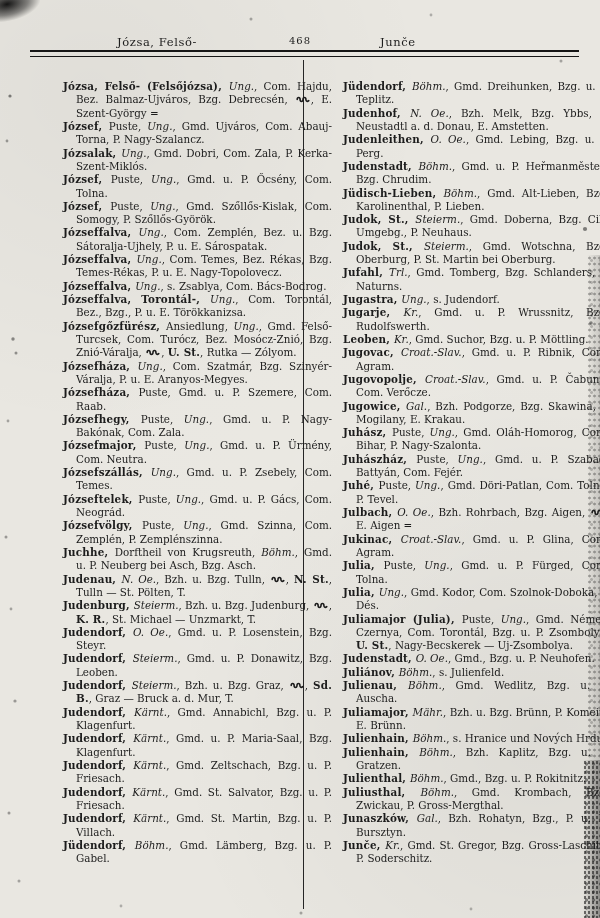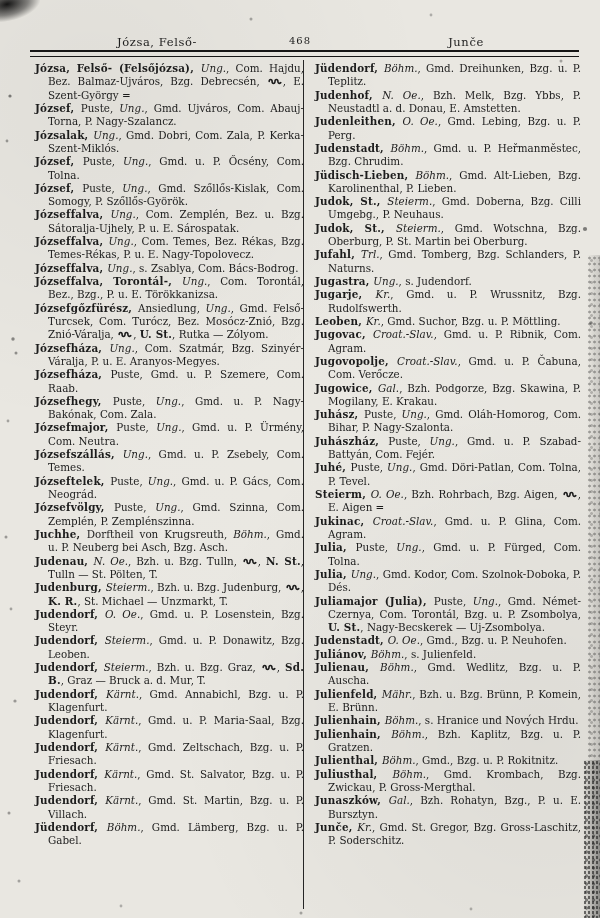--- a/index.html
+++ b/index.html
@@ -5,26 +5,26 @@
   html,body{margin:0;padding:0;}
   body{width:600px;height:918px;background:#d8d6d1;font-family:"DejaVu Serif","Liberation Serif",serif;}
   .page{position:relative;width:600px;height:918px;background:#e9e7e1;overflow:hidden;
         background-image:
           radial-gradient(circle at 15% 10%, rgba(0,0,0,0.04), transparent 35%),
           radial-gradient(circle at 90% 80%, rgba(0,0,0,0.05), transparent 40%),
           radial-gradient(circle at 50% 50%, rgba(255,255,255,0.05), transparent 60%);}
   .running-head{position:absolute;top:35px;color:#1d1d1d;font-size:11.5px;letter-spacing:.6px;}
   .head-left{left:52px;width:210px;text-align:center;}
   .head-center{left:0;width:600px;text-align:center;font-size:10px;letter-spacing:1px;}
-  .head-right{left:380px;width:172px;text-align:center;}
+  .head-right{left:380px;width:172px;}
   .header-rule{position:absolute;left:30px;width:549px;top:50px;height:4px;
                border-top:2px solid #161616;border-bottom:1px solid #161616;}
   .divider{position:absolute;left:303px;top:60px;height:849px;width:1.3px;background:#252525;}
-  .col{position:absolute;top:62px;font-size:10.35px;line-height:13.32px;text-align:justify;
-       color:#1c1c1c;}
+  .col{position:absolute;top:80px;font-size:10.35px;line-height:13.32px;text-align:justify;
+       color:#1c1c1c;margin-left:28px;}
   .col0{left:35px;width:269px;}
   .col1{left:315px;width:266px;}
   .entry{margin:0;text-indent:-13px;padding-left:13px;}
   .b{font-weight:bold;letter-spacing:.2px;}
   .i{font-style:italic;}
   .ph-svg{display:inline-block;vertical-align:-1px;margin:0 1px;}
   
   .corner-blotch{position:absolute;left:-7px;top:-9px;width:48px;height:28px;
      background:radial-gradient(ellipse at 30% 40%, rgba(10,10,10,.95) 0%, rgba(10,10,10,.45) 45%, transparent 72%);
      transform:rotate(-12deg);}
@@ -118,31 +118,31 @@
       <p class="entry"><span class="b">Jufahl, </span><span class="i">Trl.</span><span class="n">, Gmd. Tomberg, Bzg. Schlanders, P. Naturns.</span></p>
       <p class="entry"><span class="b">Jugastra, </span><span class="i">Ung.</span><span class="n">, s. Judendorf.</span></p>
       <p class="entry"><span class="b">Jugarje, </span><span class="i">Kr.</span><span class="n">, Gmd. u. P. Wrussnitz, Bzg. Rudolfswerth.</span></p>
       <p class="entry"><span class="b">Leoben, </span><span class="i">Kr.</span><span class="n">, Gmd. Suchor, Bzg. u. P. Möttling.</span></p>
       <p class="entry"><span class="b">Jugovac, </span><span class="i">Croat.-Slav.</span><span class="n">, Gmd. u. P. Ribnik, Com. Agram.</span></p>
       <p class="entry"><span class="b">Jugovopolje, </span><span class="i">Croat.-Slav.</span><span class="n">, Gmd. u. P. Čabuna, Com. Verőcze.</span></p>
       <p class="entry"><span class="b">Jugowice, </span><span class="i">Gal.</span><span class="n">, Bzh. Podgorze, Bzg. Skawina, P. Mogilany, E. Krakau.</span></p>
       <p class="entry"><span class="b">Juhász, </span><span class="n">Puste, </span><span class="i">Ung.</span><span class="n">, Gmd. Oláh-Homorog, Com. Bihar, P. Nagy-Szalonta.</span></p>
       <p class="entry"><span class="b">Juhászház, </span><span class="n">Puste, </span><span class="i">Ung.</span><span class="n">, Gmd. u. P. Szabad-Battyán, Com. Fejér.</span></p>
       <p class="entry"><span class="b">Juhé, </span><span class="n">Puste, </span><span class="i">Ung.</span><span class="n">, Gmd. Döri-Patlan, Com. Tolna, P. Tevel.</span></p>
-      <p class="entry"><span class="b">Steierm, </span><span class="i">O. Oe.</span><span class="n">, Bzh. Rohrbach, Bzg. Aigen, </span><svg class="ph-svg" width="14" height="9" viewBox="0 0 14 9">
+      <p class="entry"><span class="b">Julbach, </span><span class="i">O. Oe.</span><span class="n">, Bzh. Rohrbach, Bzg. Aigen, </span><svg class="ph-svg" width="14" height="9" viewBox="0 0 14 9">
     <path d="M1.2 4.5 C1.2 1.9 4.1 1.9 4.1 4.5 C4.1 7.1 7 7.1 7 4.5 C7 1.9 9.9 1.9 9.9 4.5 C9.9 6.4 11.4 6.9 12.8 5.7" fill="none" stroke="#1c1c1c" stroke-width="1.6" stroke-linecap="round"></path>
   </svg><span class="n">, E. Aigen =</span></p>
       <p class="entry"><span class="b">Jukinac, </span><span class="i">Croat.-Slav.</span><span class="n">, Gmd. u. P. Glina, Com. Agram.</span></p>
       <p class="entry"><span class="b">Julia, </span><span class="n">Puste, </span><span class="i">Ung.</span><span class="n">, Gmd. u. P. Fürged, Com. Tolna.</span></p>
       <p class="entry"><span class="b">Julia, </span><span class="i">Ung.</span><span class="n">, Gmd. Kodor, Com. Szolnok-Doboka, P. Dés.</span></p>
       <p class="entry"><span class="b">Juliamajor (Julia), </span><span class="n">Puste, </span><span class="i">Ung.</span><span class="n">, Gmd. Német-Czernya, Com. Torontál, Bzg. u. P. Zsombolya, </span><span class="b">U. St.</span><span class="n">, Nagy-Becskerek — Uj-Zsombolya.</span></p>
       <p class="entry"><span class="b">Judenstadt, </span><span class="i">O. Oe.</span><span class="n">, Gmd., Bzg. u. P. Neuhofen.</span></p>
       <p class="entry"><span class="b">Juliánov, </span><span class="i">Böhm.</span><span class="n">, s. Julienfeld.</span></p>
       <p class="entry"><span class="b">Julienau, </span><span class="i">Böhm.</span><span class="n">, Gmd. Wedlitz, Bzg. u. P. Auscha.</span></p>
-      <p class="entry"><span class="b">Julienfeld, </span><span class="i">Mähr.</span><span class="n">, Bzh. u. Bzg. Brünn, P. Komein, E. Brünn.</span></p>
+      <p class="entry"><span class="b">Juliamajor, </span><span class="i">Mähr.</span><span class="n">, Bzh. u. Bzg. Brünn, P. Komein, E. Brünn.</span></p>
       <p class="entry"><span class="b">Julienhain, </span><span class="i">Böhm.</span><span class="n">, s. Hranice und Nových Hrdu.</span></p>
       <p class="entry"><span class="b">Julienhain, </span><span class="i">Böhm.</span><span class="n">, Bzh. Kaplitz, Bzg. u. P. Gratzen.</span></p>
       <p class="entry"><span class="b">Julienthal, </span><span class="i">Böhm.</span><span class="n">, Gmd., Bzg. u. P. Rokitnitz.</span></p>
       <p class="entry"><span class="b">Juliusthal, </span><span class="i">Böhm.</span><span class="n">, Gmd. Krombach, Bzg. Zwickau, P. Gross-Mergthal.</span></p>
       <p class="entry"><span class="b">Junaszków, </span><span class="i">Gal.</span><span class="n">, Bzh. Rohatyn, Bzg., P. u. E. Bursztyn.</span></p>
       <p class="entry"><span class="b">Junče, </span><span class="i">Kr.</span><span class="n">, Gmd. St. Gregor, Bzg. Gross-Laschitz, P. Soderschitz.</span></p>
     </div>
 </div>
 
 </body></html>

